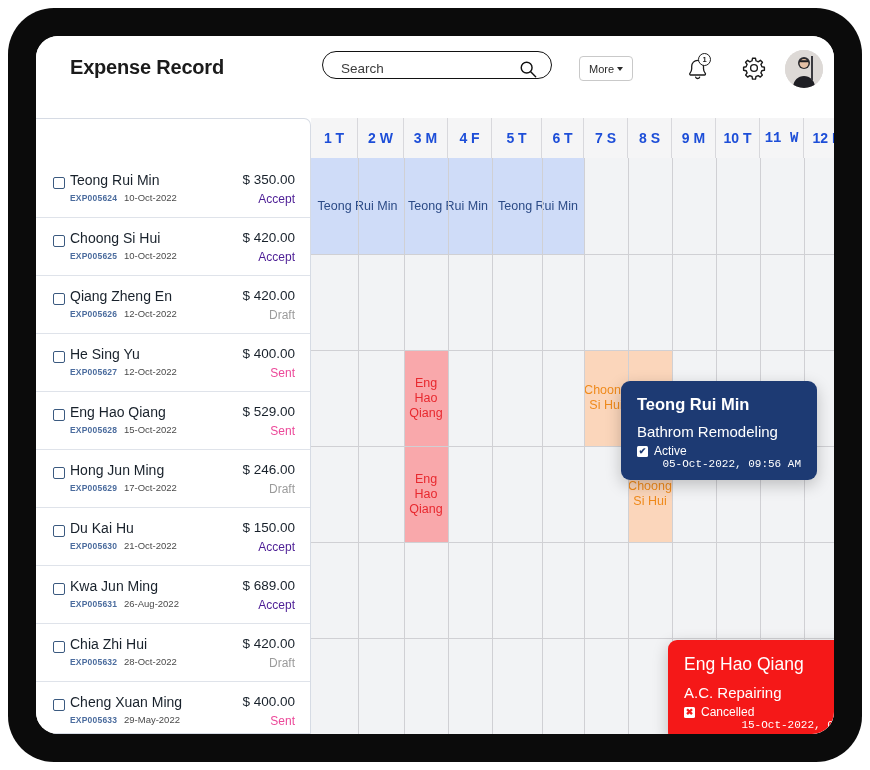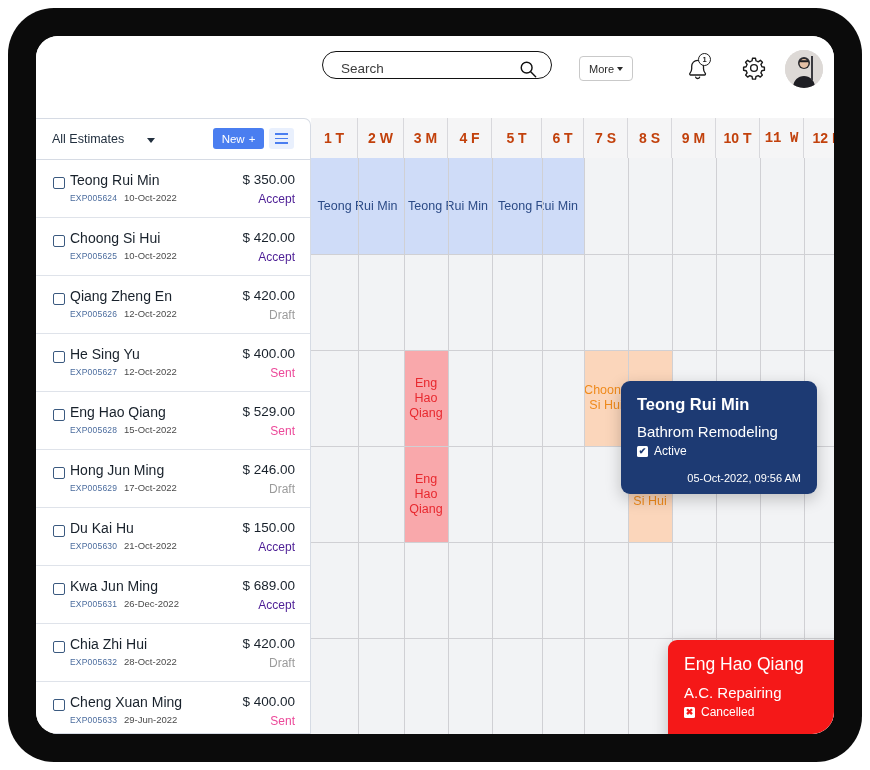--- a/index.html
+++ b/index.html
@@ -169,21 +169,21 @@
     width: 12px; height: 12px;
     border: 1.6px solid #3b5a80; border-radius: 2px; background: #fff;
     cursor: pointer;
   }
   .est-name {
     position: absolute; left: 34px; top: 12px;
     font-size: 14px; color: #18212b;
   }
   .est-code {
     position: absolute; left: 34px; top: 33px;
-    font-size: 8.5px; font-weight: normal; color: #4b6c9e;
+    font-size: 8.5px; font-weight: bold; color: #4b6c9e;
     letter-spacing: 0.2px;
   }
   .est-date {
     position: absolute; left: 88px; top: 32px;
     font-size: 9.5px; color: #4a4a4a;
   }
   .est-amt {
     position: absolute; right: 16px; top: 12px;
     font-size: 13.5px; color: #18212b;
   }
@@ -205,21 +205,21 @@
   #cal-header {
     position: absolute; left: 0; top: 0;
     width: 523px; height: 40px;
     background: #f5f5f6;
   }
   .day-col {
     position: absolute; top: 0; height: 40px;
     border-right: 1px solid #d8d8dc;
     background: #f5f5f6;
     display: flex; align-items: center; justify-content: center;
-    font-size: 14px; font-weight: bold; color: #c2410c;
+    font-size: 14px; font-weight: bold; color: #1d4ed8;
   }
   #cal-grid { position: absolute; left: 0; top: 40px; width: 523px; height: 576px; }
   .vline { position: absolute; top: 0; width: 1px; height: 576px; background: #d0d0d4; }
   .hline { position: absolute; left: 0; width: 523px; height: 1px; background: #d0d0d4; }
 
   .ev {
     position: absolute;
     display: flex; align-items: center; justify-content: center;
     text-align: center;
     font-size: 12.5px; line-height: 15px;
@@ -233,41 +233,42 @@
   .card {
     position: absolute;
     border-radius: 9px;
     box-shadow: 0 5px 16px rgba(0,0,0,0.22);
     color: #ffffff;
     padding: 14px 16px 10px 16px;
   }
   .card-name { font-size: 17px; font-weight: bold; margin-bottom: 9px; }
   .card-desc { font-size: 15px; margin-bottom: 4px; }
   .card-state { font-size: 12px; display: flex; align-items: center; gap: 6px; }
-  .card-time { font-size: 11px; text-align: right; margin-top: 14px; }
+  .card-time { font-size: 11px; text-align: right; margin-top: 0; font-family: Liberation Mono, monospace; }
   .cbox {
     display: inline-flex; align-items: center; justify-content: center;
     width: 11px; height: 11px; background: #fff; border-radius: 1.5px;
     font-size: 9px; font-weight: bold; line-height: 1;
   }
   #card-navy   { background: #1d3a73; left: 310px; top: 263px; width: 196px; }
   #card-red    { background: #f51818; left: 357px; top: 522px; width: 228px; }
   #card-navy .card-name   { font-size: 16.5px; }
   #card-red .card-name    { font-size: 17.5px; font-weight: normal; }
   #card-navy .card-desc   { font-size: 15px; }
   #card-navy .cbox  { color: #1d3a73; }
   #card-red .cbox   { color: #f51818; }
 </style>
 </head>
 <body>
 
 <div id="device">
   <div id="screen">
 
     <div id="topbar">
+      <div id="app-title">Expense Record</div>
 
       <div id="search-box">
         <input id="search-input" type="text" placeholder="Search" style="">
         <svg id="search-icon" viewBox="0 0 20 20">
           <circle cx="8.5" cy="8.5" r="6" fill="none" stroke="#111" stroke-width="1.6"></circle>
           <line x1="13" y1="13" x2="18.5" y2="18.5" stroke="#111" stroke-width="1.6" stroke-linecap="round"></line>
         </svg>
       </div>
 
       <div id="more-btn">
@@ -320,33 +321,20 @@
         <svg viewBox="0 0 18 18" width="16" height="16">
           <path d="M2 15 c.5-5.5 4.5-8.1 9.3-8.4 V3.4 L16.8 8.4 11.3 13.2 V10 C7.4 10 4.3 11.6 2 15 z" fill="#14161d"></path>
         </svg>
       </div>
       <div id="convert-btn" class="outline-btn">Convert to Invoice</div>
       <div id="recurring-btn" class="outline-btn">Make Recurring</div>
       <div id="download-btn">Download</div>
     </div>
 
     <div id="sidebar">
-      <div id="sidebar-head">
-        <div id="filter-label">All Estimates</div>
-        <div id="filter-chev"></div>
-        <div id="new-btn">
-          <span>New</span>
-          <span>+</span>
-        </div>
-        <div id="list-view-btn">
-          <span></span>
-          <span></span>
-          <span></span>
-        </div>
-      </div>
       <div id="est-list">
           <div class="est-row">
             <div class="est-check"></div>
             <div class="est-name">Teong Rui Min</div>
             <div class="est-code">EXP005624</div>
             <div class="est-date">10-Oct-2022</div>
             <div class="est-amt">$ 350.00</div>
             <div class="est-status st-accept">Accept</div>
           </div>
           <div class="est-row">
@@ -394,37 +382,37 @@
             <div class="est-name">Du Kai Hu</div>
             <div class="est-code">EXP005630</div>
             <div class="est-date">21-Oct-2022</div>
             <div class="est-amt">$ 150.00</div>
             <div class="est-status st-accept">Accept</div>
           </div>
           <div class="est-row">
             <div class="est-check"></div>
             <div class="est-name">Kwa Jun Ming</div>
             <div class="est-code">EXP005631</div>
-            <div class="est-date">26-Dec-2022</div>
+            <div class="est-date">26-Aug-2022</div>
             <div class="est-amt">$ 689.00</div>
             <div class="est-status st-accept">Accept</div>
           </div>
           <div class="est-row">
             <div class="est-check"></div>
             <div class="est-name">Chia Zhi Hui</div>
             <div class="est-code">EXP005632</div>
             <div class="est-date">28-Oct-2022</div>
             <div class="est-amt">$ 420.00</div>
             <div class="est-status st-draft">Draft</div>
           </div>
           <div class="est-row">
             <div class="est-check"></div>
             <div class="est-name">Cheng Xuan Ming</div>
             <div class="est-code">EXP005633</div>
-            <div class="est-date">29-Jun-2022</div>
+            <div class="est-date">29-May-2022</div>
             <div class="est-amt">$ 400.00</div>
             <div class="est-status st-sent">Sent</div>
           </div>
         </div>
     </div>
 
     <div id="calendar">
       <div id="cal-header">
           <div class="day-col" style="left: 0px; width: 47px;">1 T</div>
           <div class="day-col" style="left: 47px; width: 46px;">2 W</div>

